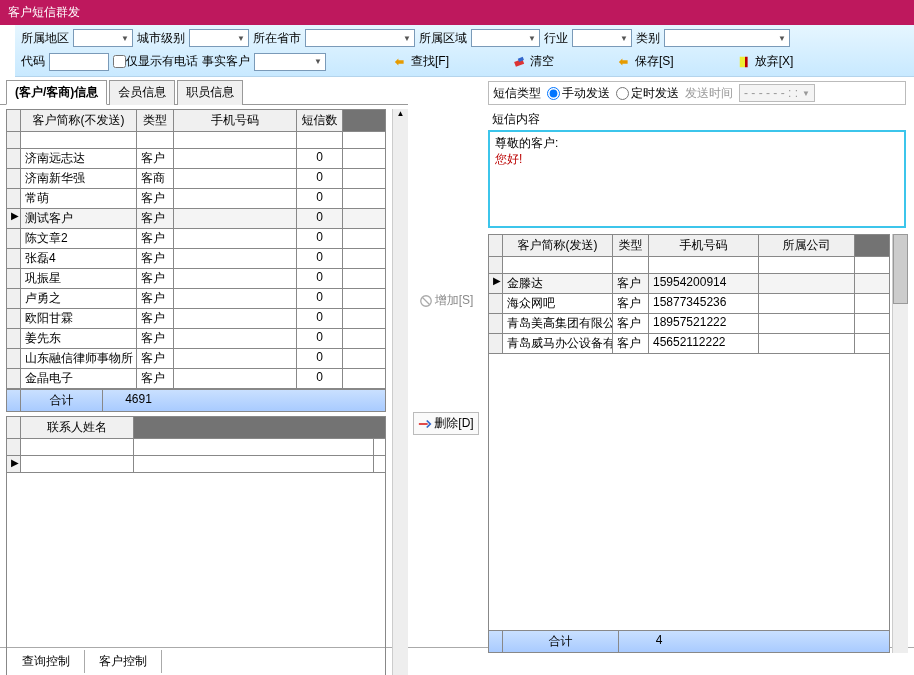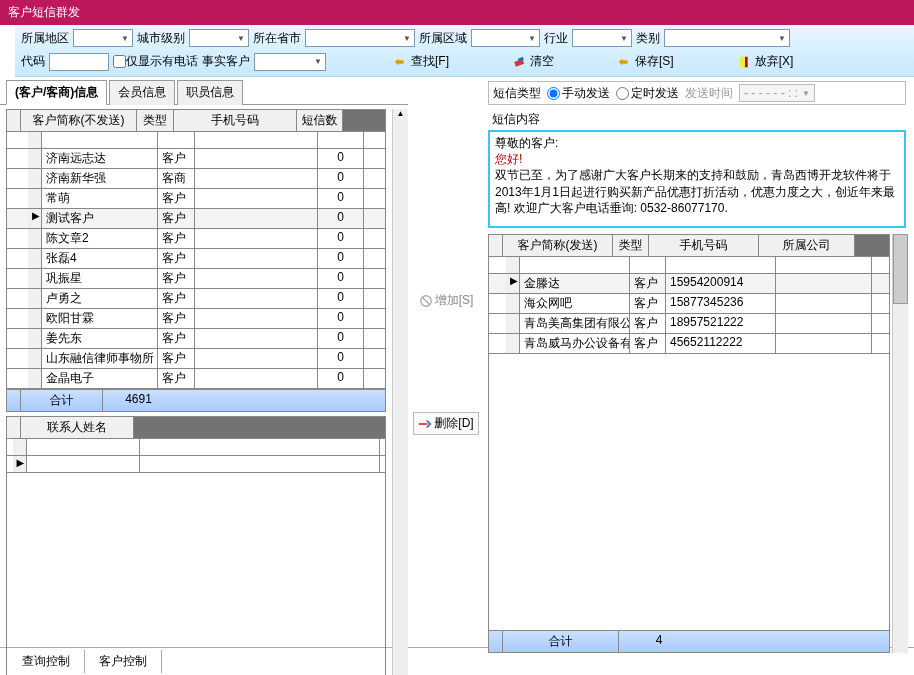--- a/index.html
+++ b/index.html
@@ -21,21 +21,21 @@
     .midpane { width: 76px; display: flex; flex-direction: column; align-items: center; justify-content: center; gap: 100px; }
     .rightpane { flex: 1; display: flex; flex-direction: column; padding: 2px 6px 2px 2px; }
     
     .tabs { display: flex; border-bottom: 1px solid #999; padding: 2px 6px 0; }
     .tab { padding: 3px 8px; border: 1px solid #999; border-bottom: none; margin-right: 2px; cursor: pointer; background: #f0f0f0; position: relative; top: 1px; }
     .tab.active { background: #fff; border-bottom: 1px solid #fff; font-weight: bold; }
     
     .grid-container { margin: 4px 6px; border: 1px solid #888; position: relative; }
     .grid-header { display: flex; background: #737373; border-bottom: 1px solid #888; font-weight: normal; }
     .grid-header .cell { border-right: 1px solid #888; padding: 2px 4px; text-align: center; background: #f0f0f0; }
-    .grid-body .row { display: flex; border-bottom: 1px solid #888; justify-content: center; }
+    .grid-body .row { display: flex; border-bottom: 1px solid #888; }
     .grid-body .row.selected { background: #f4f4f4; }
     .grid-body .cell { border-right: 1px solid #888; padding: 1px 4px; overflow: hidden; white-space: nowrap; }
     .grid-marker { width: 14px; background: #f0f0f0; border-right: 1px solid #888; text-align: center; font-size: 10px; }
     .grid-footer { display: flex; background: linear-gradient(#c9e0ff, #a9cbff); border-top: 1px solid #888; }
     .grid-footer .cell { border-right: 1px solid #888; padding: 2px 4px; text-align: center; }
     .scroll-track { width: 16px; background: #eee; border-left: 1px solid #ccc; }
     
     .col-marker { width: 14px; }
     .col-name-l { width: 116px; }
     .col-type-l { width: 37px; }
@@ -335,21 +335,20 @@
         <span>- -    - -    - -        :    :</span>
         <span style="font-size:8px;color:#999">▼</span>
       </div>
     </div>
 
     <div class="sms-content">
       <div class="sect-label">短信内容</div>
       <div class="sms-textarea">
         <span>尊敬的客户:</span><br>
         <span class="red-text">    您好!</span><br>
-        <span>    双节已至，为了感谢广大客户长期来的支持和鼓励，青岛西博开龙软件将于2013年1月1日起进行购买新产品优惠打折活动，优惠力度之大，创近年来最高! 欢迎广大客户电话垂询: 0532-86077170.</span>
       </div>
     </div>
 
     <div class="wrap-scroll" style="flex:1">
       <div class="wrap-main">
         <div class="grid-container" style="margin:4px 2px">
           <div class="grid-header">
             <div class="cell col-marker"></div>
             <div class="cell col-name-r">客户简称(发送)</div>
             <div class="cell col-type-r">类型</div>

